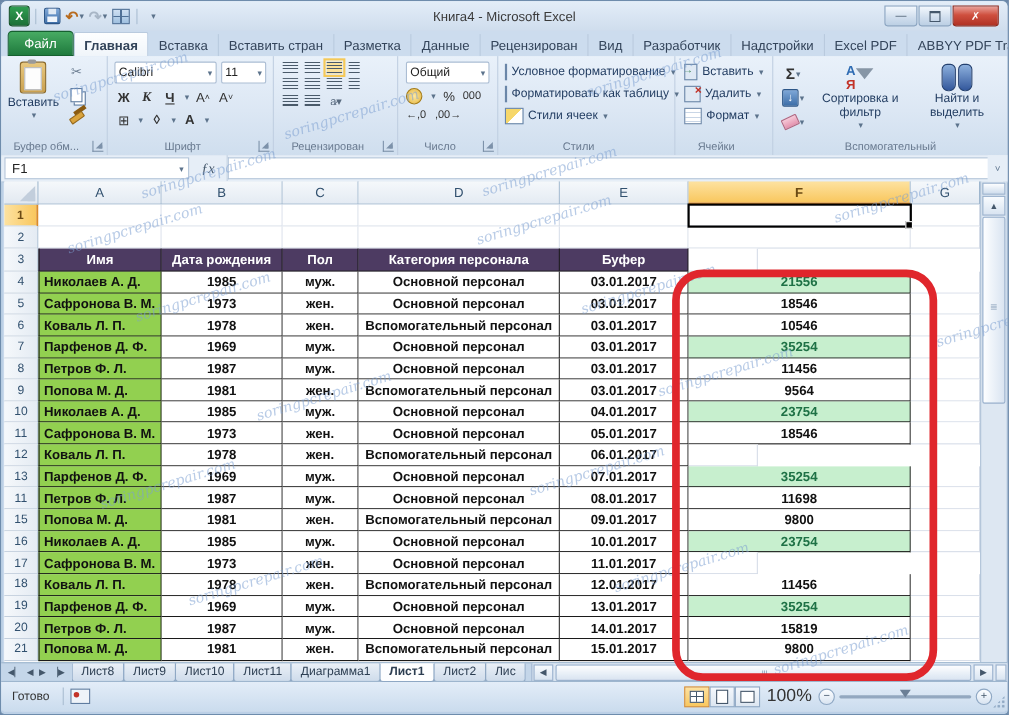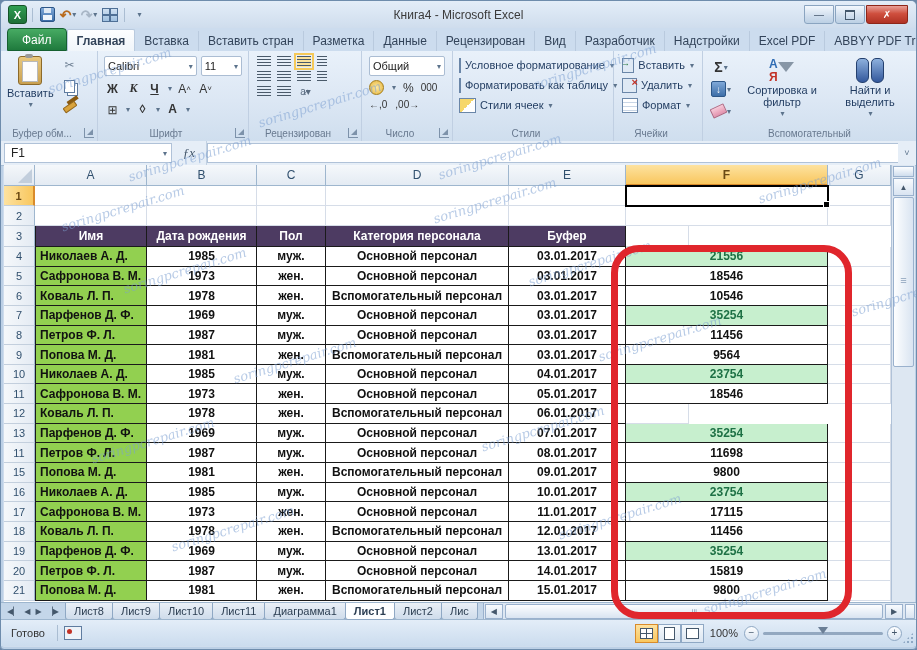--- a/index.html
+++ b/index.html
@@ -155,21 +155,21 @@
   .macro-ic:before{content:"";position:absolute;left:2px;top:2px;width:5px;height:5px;border-radius:50%;background:#c23227;}
   .sb-sep{width:1px;height:16px;background:#aabdd2;margin-right:6px;}
   .sb-right{margin-left:auto;display:flex;align-items:center;gap:6px;padding-right:14px;}
   .viewbtns{display:flex;}
   .vbtn{width:21px;height:17px;border:1px solid #8fa8c4;display:flex;align-items:center;justify-content:center;background:linear-gradient(#f4f8fc,#dce6f1);}
   .vbtn.sel{background:linear-gradient(#fde2a0,#f9c75e);border-color:#d98b2b;}
   .vb-ic{width:11px;height:9px;border:1px solid #44576b;background:
     linear-gradient(#0000 45%,#44576b 45%,#44576b 55%,#0000 55%),
     linear-gradient(90deg,#0000 45%,#44576b 45%,#44576b 55%,#0000 55%),#fff;}
   .vb-page{width:9px;height:11px;border:1px solid #44576b;background:#fff;}
-  .zoomlbl{font-size:11px;color:#333;}
+  .zoomlbl{font-size:16px;color:#333;}
   .zslider{display:flex;align-items:center;gap:4px;}
   .zbtn{width:13px;height:13px;border-radius:50%;border:1px solid #8fa8c4;background:linear-gradient(#fdfeff,#d9e4f1);
     display:flex;align-items:center;justify-content:center;font-size:10px;color:#44576b;line-height:1;}
   .ztrack{position:relative;width:120px;height:3px;background:#93a8c0;border-radius:2px;}
   .zmark{position:absolute;left:50%;top:-5px;transform:translateX(-50%);width:0;height:0;
     border:5px solid #0000;border-top:7px solid #6b7f96;}
   .resize-grip{position:absolute;right:2px;bottom:2px;width:12px;height:12px;
     background:radial-gradient(circle at 2px 2px,#8fa8c4 1px,#0000 1.5px) 0 0/4px 4px;clip-path:polygon(100% 0,100% 100%,0 100%);}
   
   .wm{position:absolute;font-family:"DejaVu Serif",serif;font-style:italic;font-size:13px;color:rgba(125,160,210,.55);
@@ -597,21 +597,20 @@
           <div class="cell t green" style="width: 202px;">23754</div>
           <div class="cell" style="width: 63px;"></div>
         </div>
         <div class="row" style="height: 19.65px;">
           <div class="rhdr">17</div>
           <div class="cell t name" style="width: 112px;">Сафронова В. М.</div>
           <div class="cell t" style="width: 110px;">1973</div>
           <div class="cell t" style="width: 69px;">жен.</div>
           <div class="cell t" style="width: 183px;">Основной персонал</div>
           <div class="cell t" style="width: 117px;">11.01.2017</div>
-          <div class="cell t" style="width: 202px;">17115</div>
           <div class="cell" style="width: 63px;"></div>
         </div>
         <div class="row" style="height: 19.65px;">
           <div class="rhdr">18</div>
           <div class="cell t name" style="width: 112px;">Коваль Л. П.</div>
           <div class="cell t" style="width: 110px;">1978</div>
           <div class="cell t" style="width: 69px;">жен.</div>
           <div class="cell t" style="width: 183px;">Вспомогательный персонал</div>
           <div class="cell t" style="width: 117px;">12.01.2017</div>
           <div class="cell t" style="width: 202px;">11456</div>

